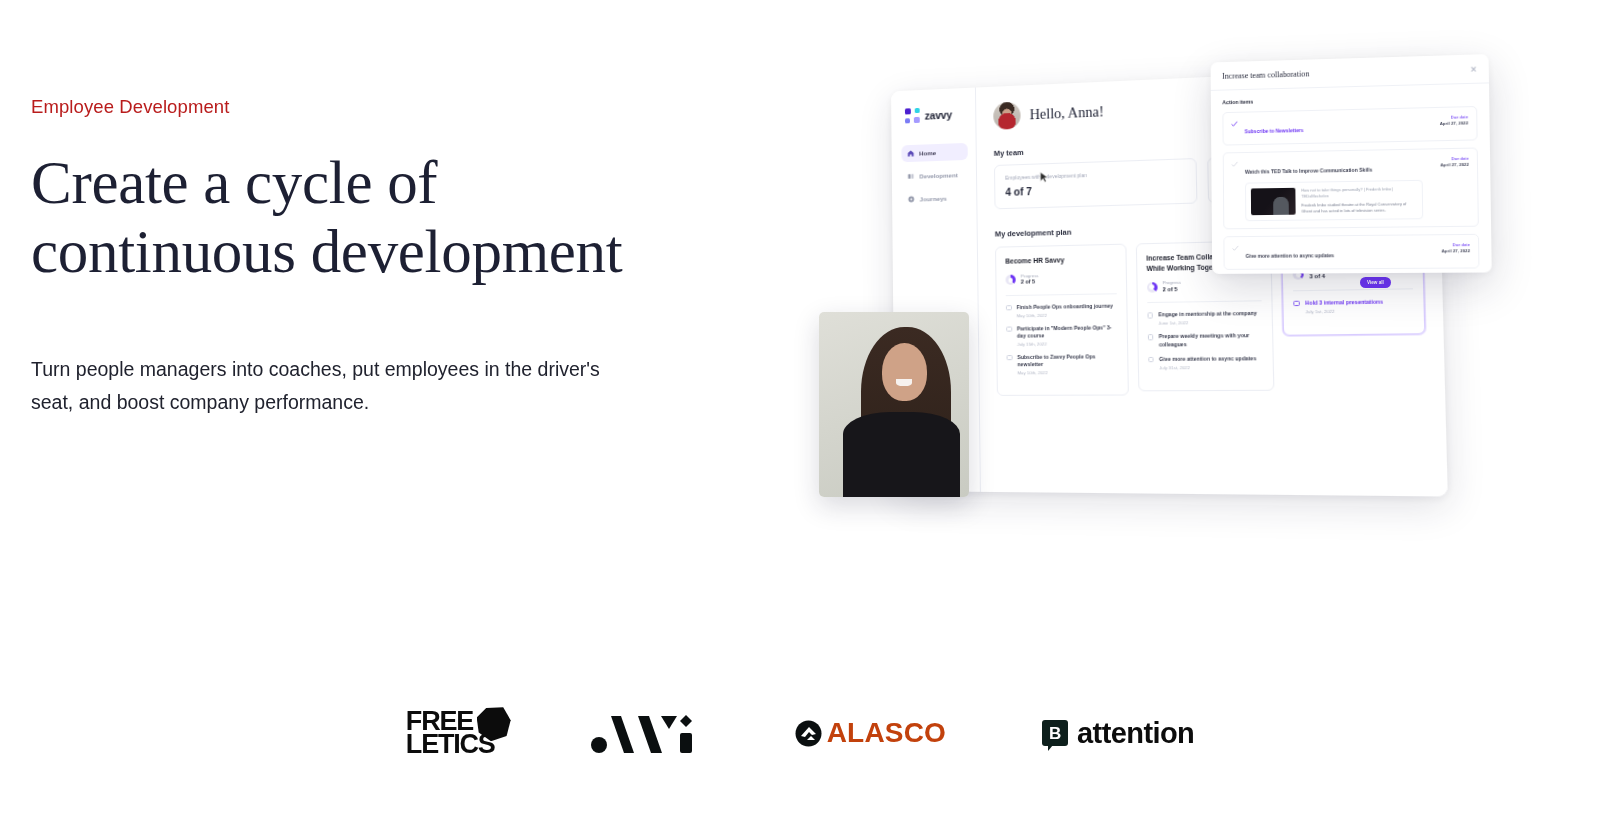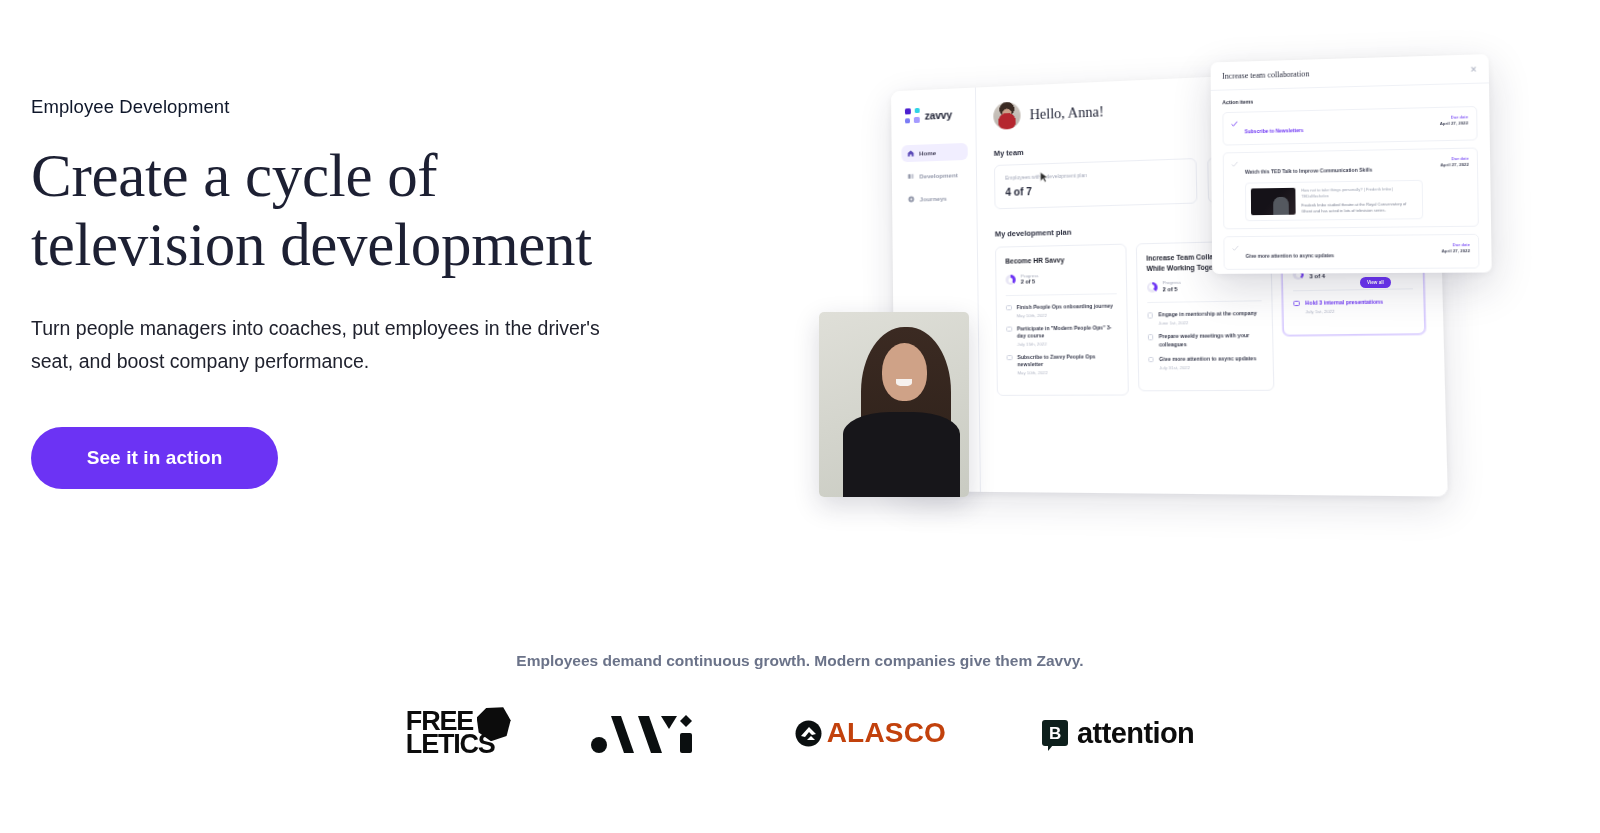--- a/index.html
+++ b/index.html
@@ -7,31 +7,31 @@
     width: 1600px; height: 833px;
     background: #ffffff;
     font-family: "Liberation Sans", sans-serif;
     overflow: hidden;
   }
   .page { position: relative; width: 1600px; height: 833px; background: #fff; }
 
   
   .hero-copy { position: absolute; left: 31px; top: 96px; width: 660px; }
   .eyebrow {
-    font-size: 18.5px; color: #0f172a; letter-spacing: .1px;
+    font-size: 18.5px; color: #b91c1c; letter-spacing: .1px;
     font-family: "Liberation Sans", sans-serif;
   }
   .hero-title {
-    margin-top: 24px;
+    margin-top: 31px;
     font-family: "Liberation Serif", serif;
     font-size: 61px; line-height: 1.13; color: #1d2033;
     font-weight: 400; letter-spacing: -.3px;
   }
   .hero-sub {
-    margin-top: 32px; width: 590px;
+    margin-top: 66px; width: 590px;
     font-size: 19.5px; line-height: 1.72; color: #20222e;
   }
   .cta-btn {
     position: absolute; left: 31px; top: 427px;
     width: 247px; height: 62px; border-radius: 34px;
     background: #6c33f4; border: none; cursor: pointer;
     color: #fff; font-size: 19px; font-weight: 700;
     font-family: "Liberation Sans", sans-serif;
     display: flex; align-items: center; justify-content: center;
     letter-spacing: .1px;
@@ -261,25 +261,24 @@
 </style>
 </head>
 <body>
 
 <div class="page">
 
   <div class="hero-copy">
     <div class="eyebrow">Employee Development</div>
     <h1 class="hero-title">
       <div>Create a cycle of</div>
-      <div>television development</div>
+      <div>continuous development</div>
     </h1>
     <p class="hero-sub">Turn people managers into coaches, put employees in the driver's seat, and boost company performance.</p>
   </div>
-  <button class="cta-btn">See it in action</button>
 
   <div class="mock">
 
     <div class="app-window">
 
       <aside class="sidebar">
         <div class="brand">
           <span class="brand-mark">
             <i class="bm1"></i>
               <i class="bm2"></i>
@@ -500,21 +499,20 @@
           <span class="due">
             <span class="due-k" style="display:block">Due date</span>
             <span class="due-v" style="display:block">April 27, 2022</span>
           </span>
         </div>
       </div>
     </div>
 
   </div>
 
-  <div class="tagline">Employees demand continuous growth. Modern companies give them Zavvy.</div>
 
   <div class="logos">
 
     <div class="logo">
       <div class="lg-free">
         <span>FREE</span>
         <span>LETICS</span>
         <span class="blob"></span>
       </div>
     </div>

